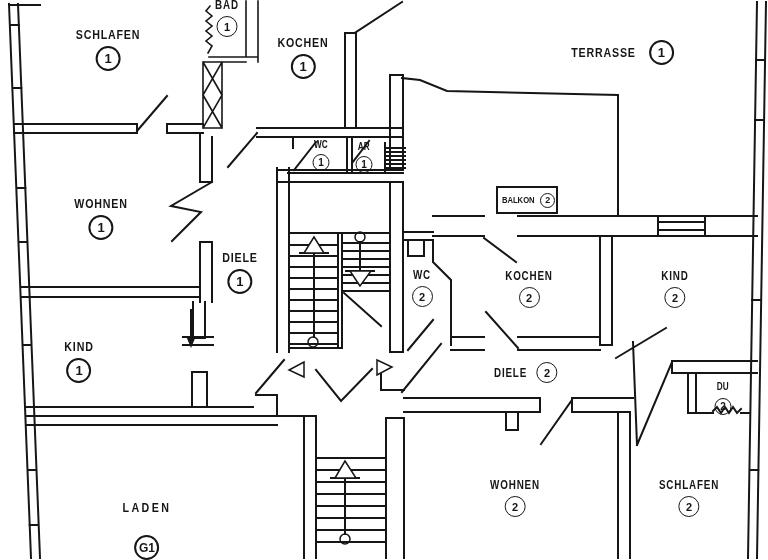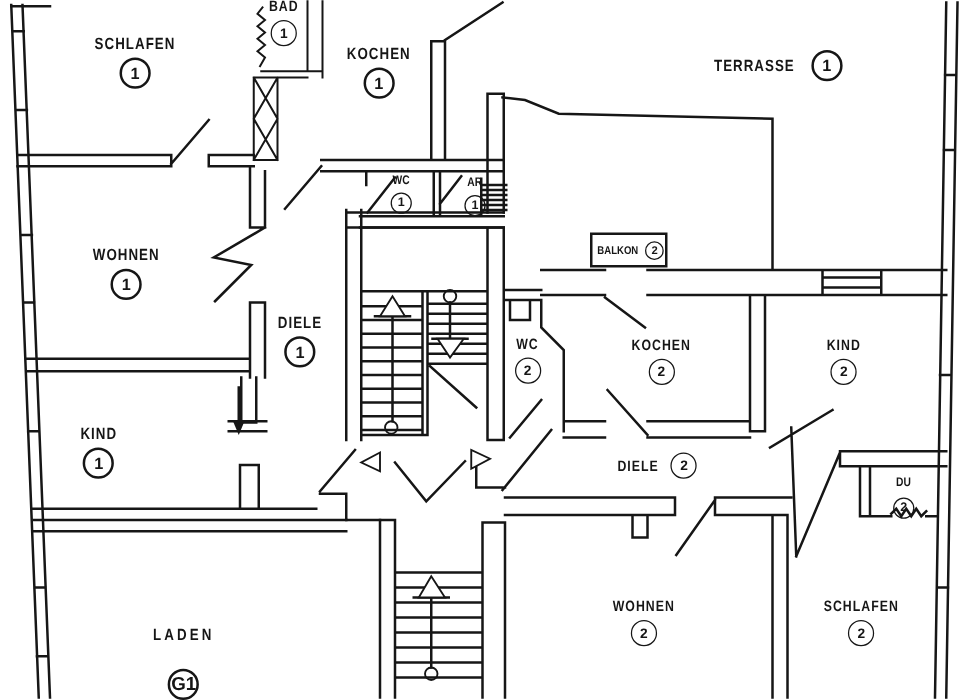--- a/index.html
+++ b/index.html
@@ -20,21 +20,21 @@
     display:flex;align-items:center;justify-content:center;box-sizing:border-box;
     width:25px;height:25px;border:2px solid #161616;border-radius:50%;
     font-weight:bold;font-size:13px;letter-spacing:0;
   }
   .inline{flex-direction:row;gap:6px;align-items:center;}
   .md .rname{font-size:12px;}
   .md .rnum{width:21px;height:21px;font-size:11px;border-width:1.8px;}
   .sm .rname{font-size:10px;letter-spacing:0;}
   .sm .rnum{width:17px;height:17px;font-size:10px;border-width:1.5px;}
   .laden .rname{letter-spacing:3px;}
-  .laden .rnum{font-size:15px;}
+  .laden .rnum{font-size:12px;}
   .balkon-box{
     position:absolute;box-sizing:border-box;border:2px solid #161616;background:#fff;
     display:flex;align-items:center;justify-content:center;gap:3px;
   }
   .balkon-box .bname{font-weight:bold;font-size:9px;transform:scaleX(0.85);letter-spacing:0;}
   .balkon-box .bnum{
     display:flex;align-items:center;justify-content:center;box-sizing:border-box;
     width:15px;height:15px;border:1.5px solid #161616;border-radius:50%;
     font-weight:bold;font-size:9px;flex:0 0 auto;
   }
@@ -155,41 +155,41 @@
   <div class="rlabel inline" style="left:575px;top:40px;margin-left:44px;">
     <span class="rname">TERRASSE</span>
     <span class="rnum">1</span>
   </div>
 
   <div class="rlabel sm" style="left:321px;top:139px;">
     <span class="rname">WC</span>
     <span class="rnum">1</span>
   </div>
 
-  <div class="rlabel sm" style="left:380px;top:141px;">
+  <div class="rlabel sm" style="left:364px;top:141px;">
     <span class="rname">AR</span>
     <span class="rnum">1</span>
   </div>
 
   <div class="rlabel" style="left:101px;top:196px;">
     <span class="rname">WOHNEN</span>
     <span class="rnum">1</span>
   </div>
 
   <div class="rlabel" style="left:240px;top:250px;">
     <span class="rname">DIELE</span>
     <span class="rnum">1</span>
   </div>
 
   <div class="rlabel" style="left:79px;top:339px;">
     <span class="rname">KIND</span>
     <span class="rnum">1</span>
   </div>
 
-  <div class="balkon-box" style="left:472px;top:186px;width:62px;height:28px;">
+  <div class="balkon-box" style="left:496px;top:186px;width:62px;height:28px;">
     <span class="bname">BALKON</span>
     <span class="bnum">2</span>
   </div>
 
   <div class="rlabel md" style="left:422px;top:268px;">
     <span class="rname">WC</span>
     <span class="rnum">2</span>
   </div>
 
   <div class="rlabel md" style="left:529px;top:269px;">

